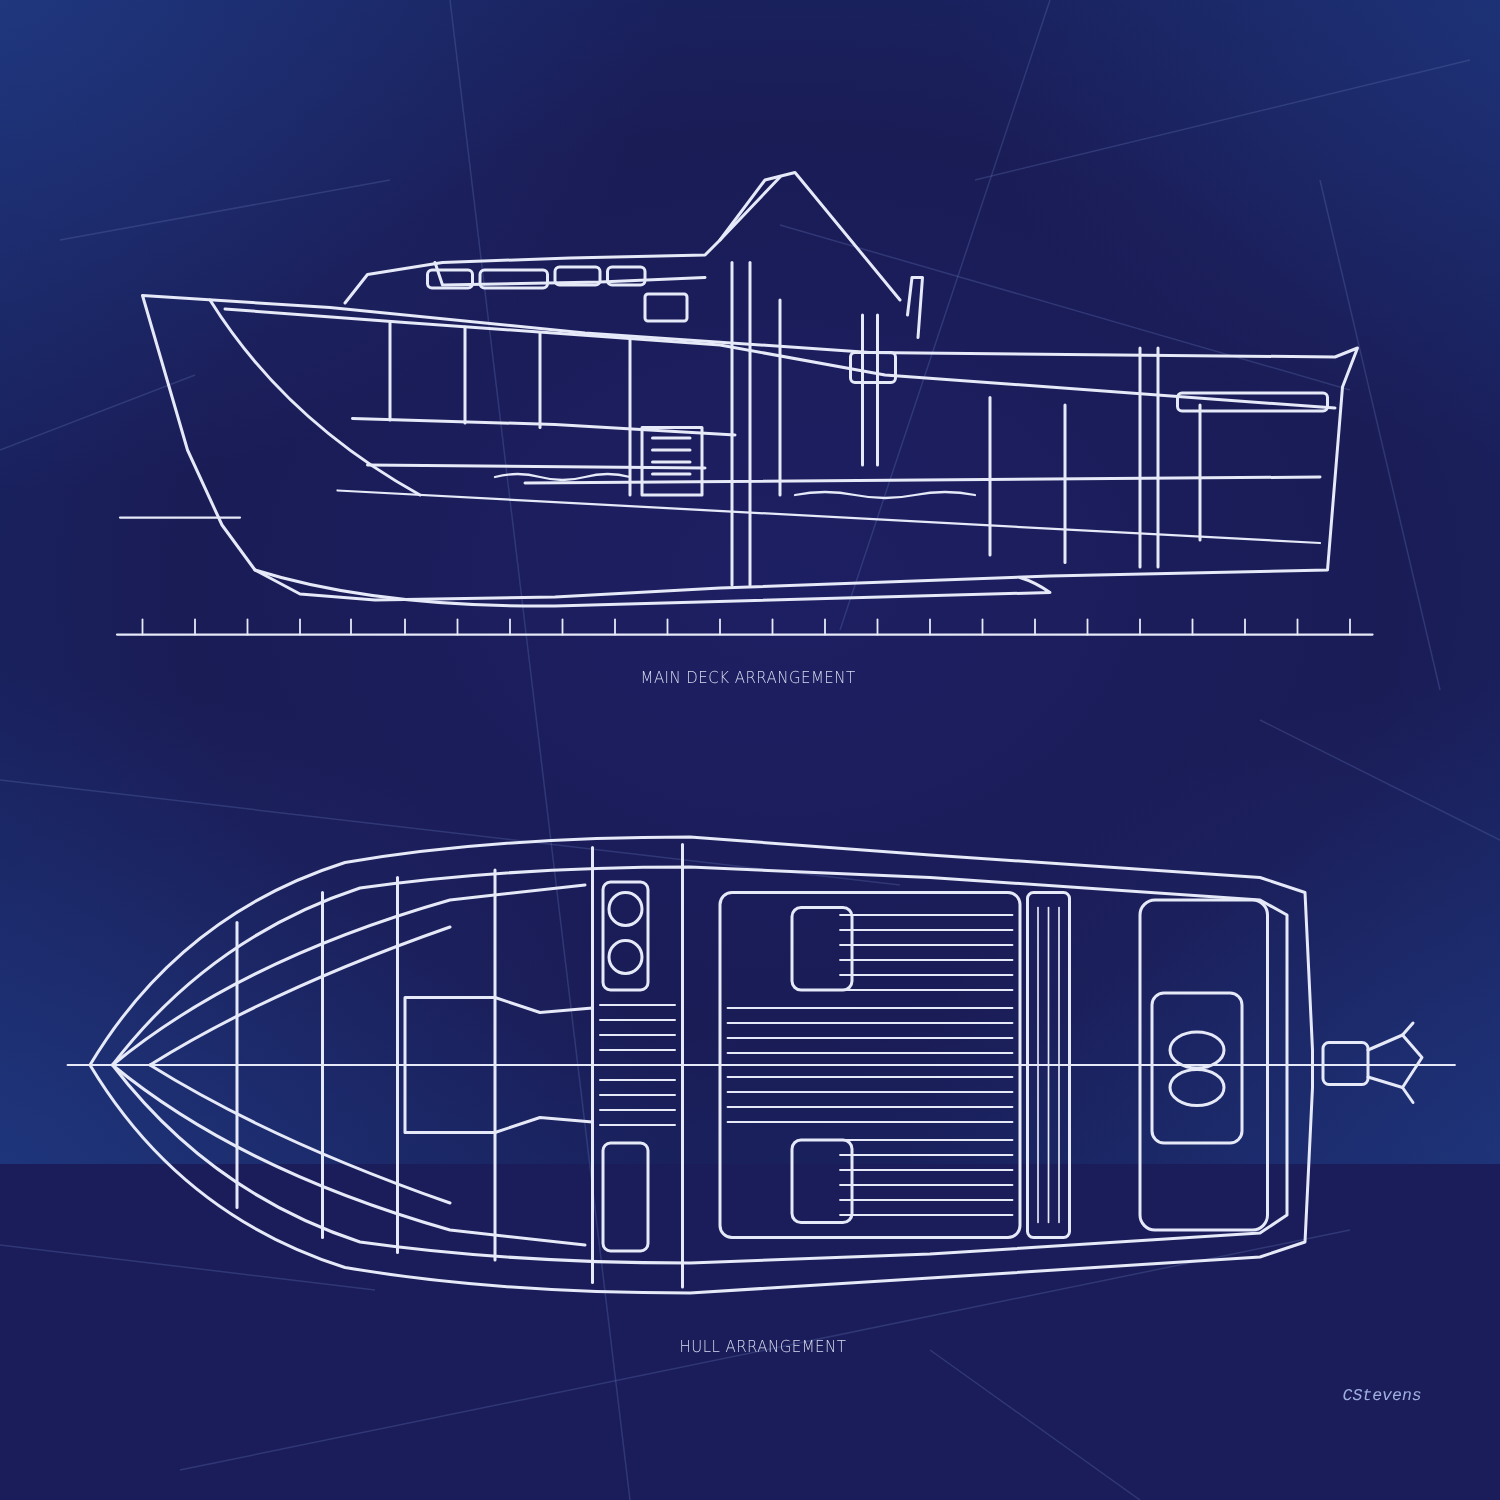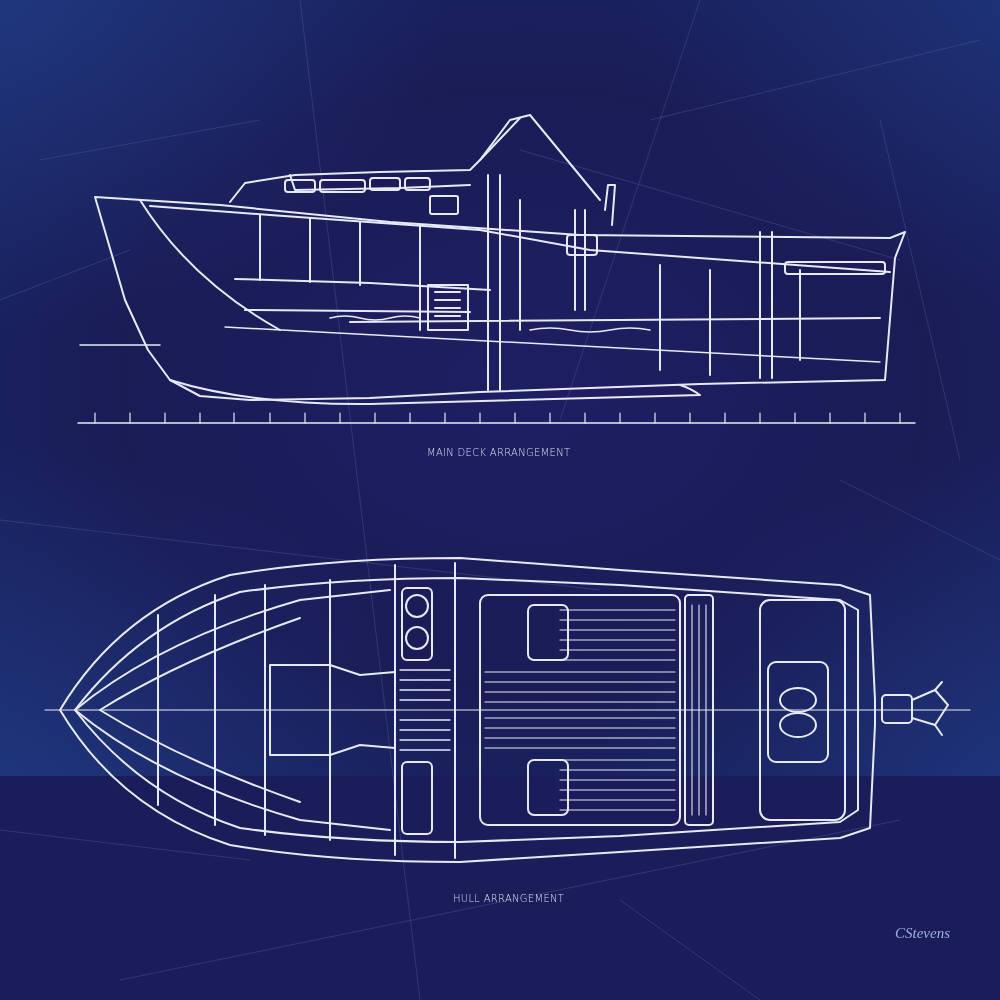--- a/index.html
+++ b/index.html
@@ -25,21 +25,21 @@
     svg { position: absolute; left: 0; top: 0; }
     .caption {
       position: absolute; color: #d8dcf0; font-size: 10px; letter-spacing: 0.3px;
       font-family: "DejaVu Sans", sans-serif; font-weight: 300;
       transform: scaleY(1.1); white-space: nowrap;
     }
     .cap-top { left: 427px; top: 447px; }
     .cap-bottom { left: 453px; top: 893px; }
     .signature {
       position: absolute; left: 895px; top: 925px; color: #9fb0e0;
-      font-family: Liberation Serif, serif; font-style: italic; font-size: 15px;
+      font-family: Liberation Mono, monospace; font-style: italic; font-size: 11px;
     }
   </style>
 </head>
 <body>
 
 <div class="canvas">
   <div class="vignette"></div>
 
   <svg width="1000" height="1000">
     <g stroke="#5a6aa8" stroke-opacity="0.35" stroke-width="1" fill="none">

